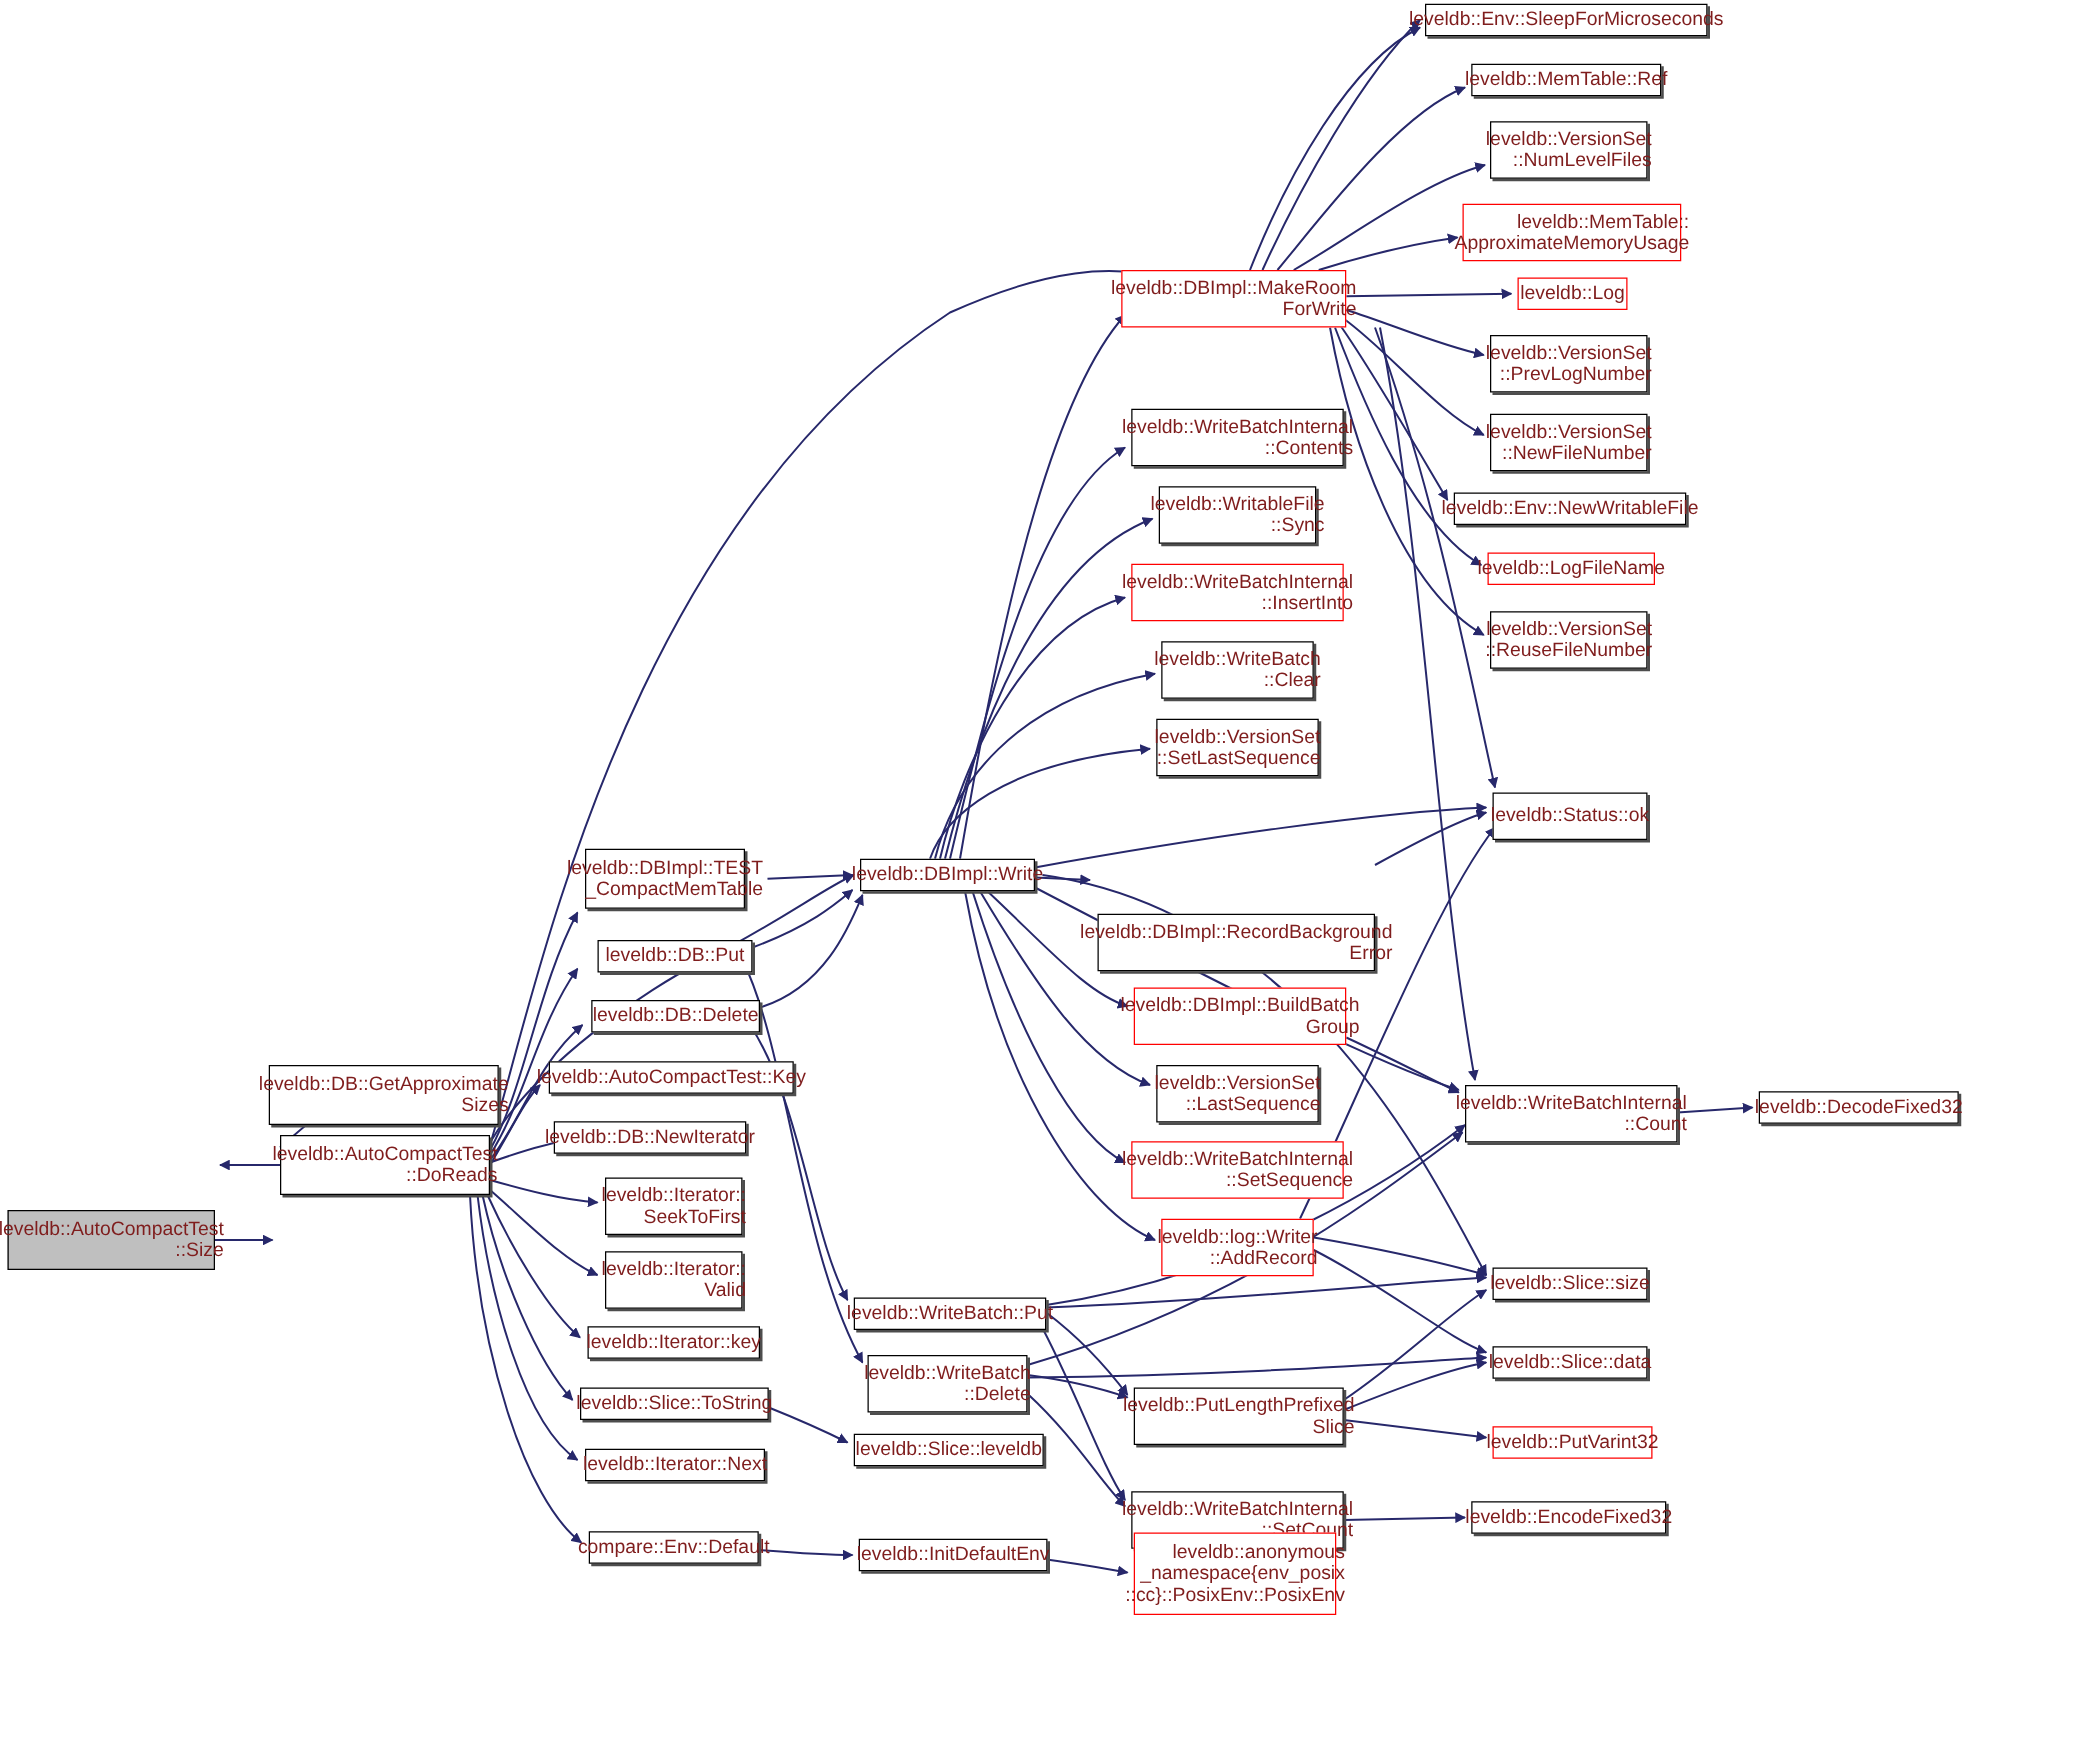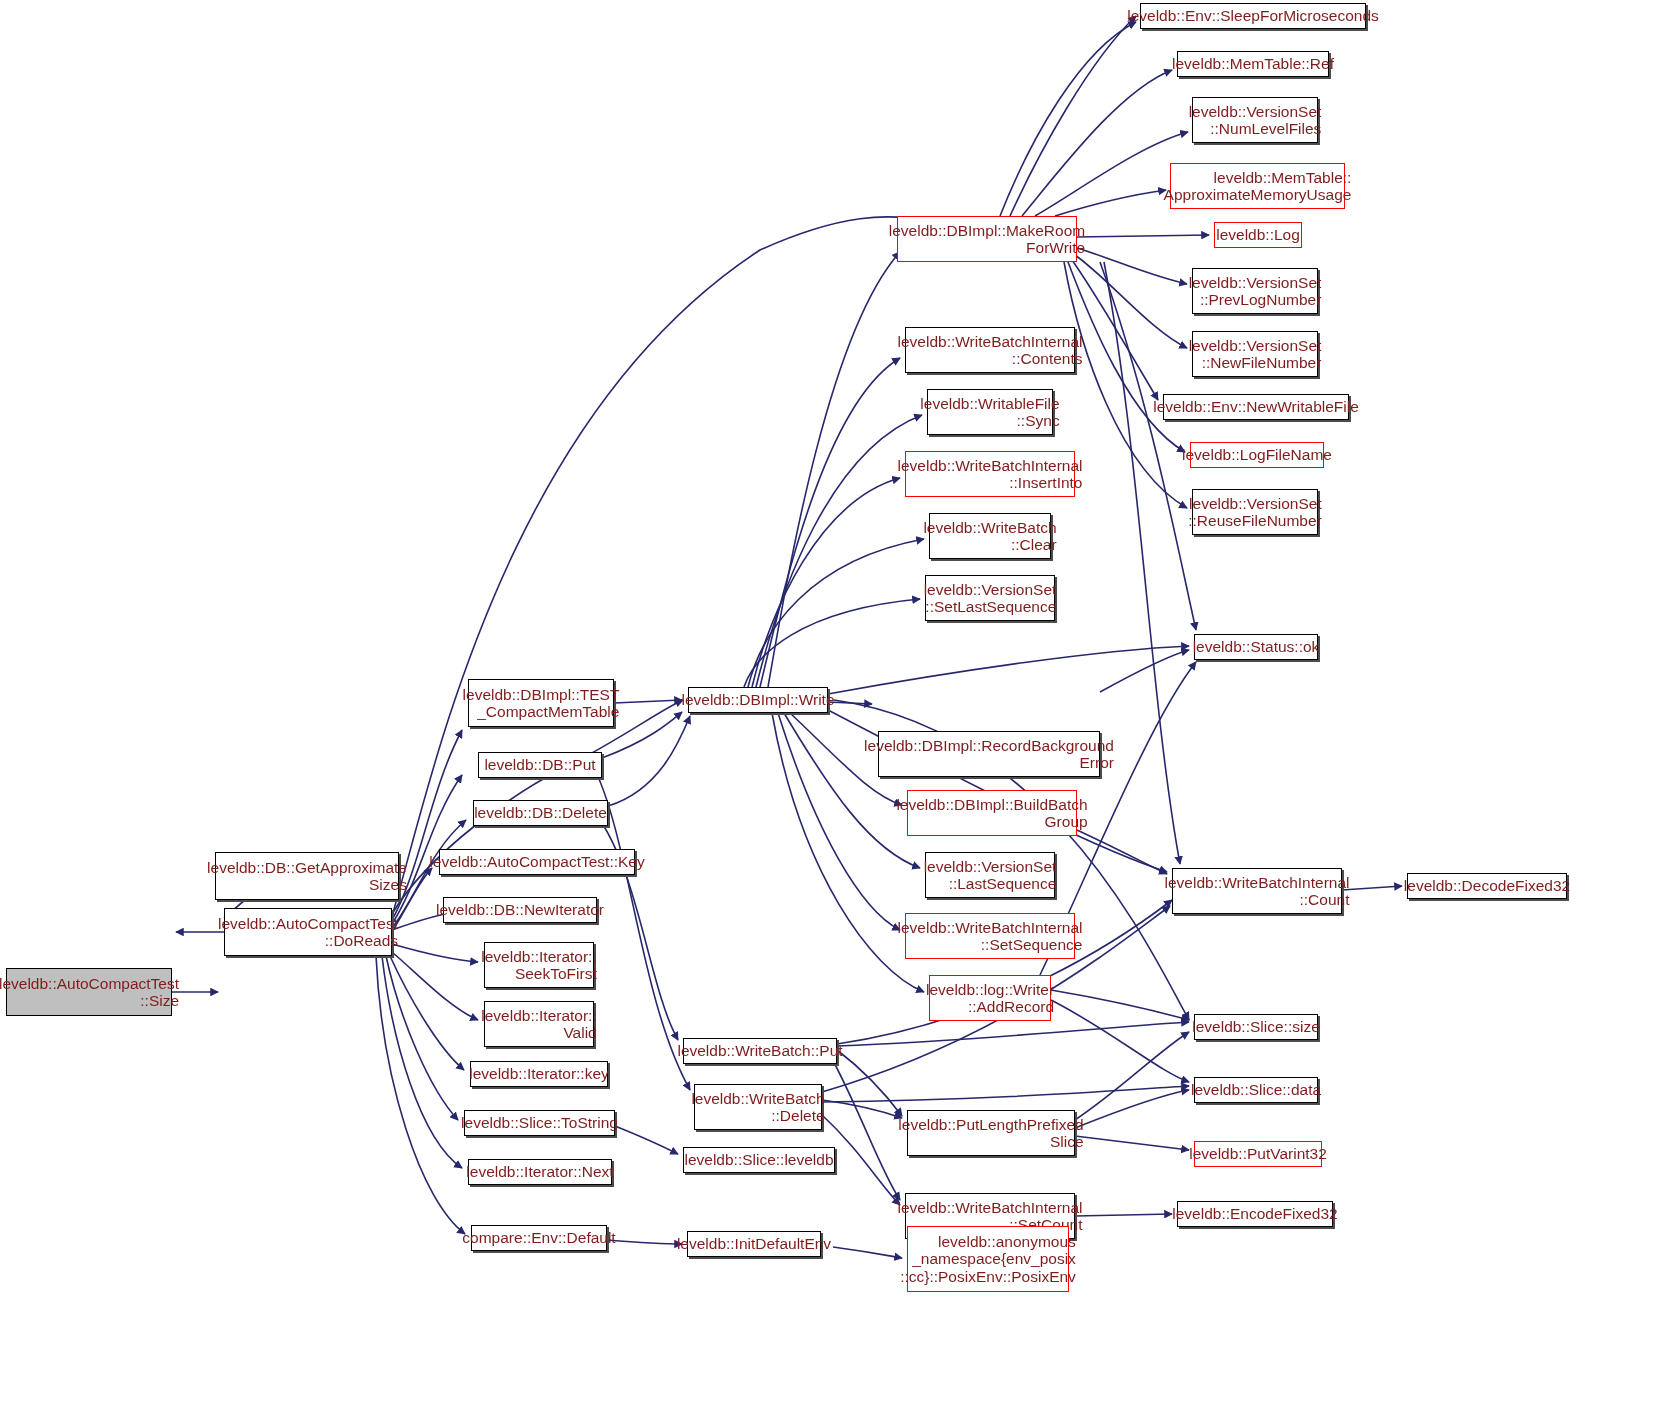--- a/index.html
+++ b/index.html
@@ -97,21 +97,21 @@
         <path d="M833,1247 C870,1252 890,1256 902,1258" marker-end="url(#arrow)"></path>
       </g>
   </svg>
   <div id="node-layer">
       <div class="node gray" style="left: 6px; top: 968px; width: 166px; height: 48px;">leveldb::AutoCompactTest
 ::Size</div>
       <div class="node shadow" style="left: 215px; top: 852px; width: 184px; height: 48px;">leveldb::DB::GetApproximate
 Sizes</div>
       <div class="node shadow" style="left: 224px; top: 908px; width: 168px; height: 48px;">leveldb::AutoCompactTest
 ::DoReads</div>
-      <div class="node shadow" style="left: 468px; top: 679px; width: 146px; height: 48px;">leveldb::DBImpl::TEST
+      <div class="node shadow" style="left: 468px; top: 679px; width: 128px; height: 48px;">leveldb::DBImpl::TEST
 _CompactMemTable</div>
       <div class="node shadow" style="left: 478px; top: 752px; width: 124px; height: 26px;">leveldb::DB::Put</div>
       <div class="node shadow" style="left: 473px; top: 800px; width: 135px; height: 26px;">leveldb::DB::Delete</div>
       <div class="node shadow" style="left: 439px; top: 849px; width: 196px; height: 26px;">leveldb::AutoCompactTest::Key</div>
       <div class="node shadow" style="left: 443px; top: 897px; width: 154px; height: 26px;">leveldb::DB::NewIterator</div>
       <div class="node shadow" style="left: 484px; top: 942px; width: 110px; height: 46px;">leveldb::Iterator::
 SeekToFirst</div>
       <div class="node shadow" style="left: 484px; top: 1001px; width: 110px; height: 46px;">leveldb::Iterator::
 Valid</div>
       <div class="node shadow" style="left: 470px; top: 1061px; width: 138px; height: 26px;">leveldb::Iterator::key</div>
@@ -141,38 +141,38 @@
       <div class="node shadow" style="left: 927px; top: 389px; width: 126px; height: 46px;">leveldb::WritableFile
 ::Sync</div>
       <div class="node red" style="left: 905px; top: 451px; width: 170px; height: 46px;">leveldb::WriteBatchInternal
 ::InsertInto</div>
       <div class="node shadow" style="left: 929px; top: 513px; width: 122px; height: 46px;">leveldb::WriteBatch
 ::Clear</div>
       <div class="node shadow" style="left: 925px; top: 575px; width: 130px; height: 46px;">leveldb::VersionSet
 ::SetLastSequence</div>
       <div class="node shadow" style="left: 878px; top: 683px; width: 222px; height: 46px; margin-top: 48px;">leveldb::DBImpl::RecordBackground
 Error</div>
-      <div class="node shadow" style="left: 1194px; top: 634px; width: 124px; height: 26px;">leveldb::Status::ok</div>
+      <div class="node shadow" style="left: 1194px; top: 634px; width: 124px; height: 38px;">leveldb::Status::ok</div>
       <div class="node red" style="left: 907px; top: 790px; width: 170px; height: 46px;">leveldb::DBImpl::BuildBatch
 Group</div>
       <div class="node shadow" style="left: 925px; top: 852px; width: 130px; height: 46px;">leveldb::VersionSet
 ::LastSequence</div>
       <div class="node red" style="left: 905px; top: 913px; width: 170px; height: 46px;">leveldb::WriteBatchInternal
 ::SetSequence</div>
       <div class="node red" style="left: 929px; top: 975px; width: 122px; height: 46px;">leveldb::log::Writer
 ::AddRecord</div>
       <div class="node shadow" style="left: 683px; top: 1038px; width: 154px; height: 26px;">leveldb::WriteBatch::Put</div>
       <div class="node shadow" style="left: 694px; top: 1084px; width: 128px; height: 46px;">leveldb::WriteBatch
 ::Delete</div>
       <div class="node shadow" style="left: 683px; top: 1147px; width: 152px; height: 26px;">leveldb::Slice::leveldb</div>
       <div class="node shadow" style="left: 907px; top: 1110px; width: 168px; height: 46px;">leveldb::PutLengthPrefixed
 Slice</div>
       <div class="node shadow" style="left: 905px; top: 1193px; width: 170px; height: 46px;">leveldb::WriteBatchInternal
 ::SetCount</div>
-      <div class="node shadow" style="left: 687px; top: 1231px; width: 134px; height: 26px;">leveldb::InitDefaultEnv</div>
+      <div class="node shadow" style="left: 687px; top: 1231px; width: 151px; height: 26px;">leveldb::InitDefaultEnv</div>
       <div class="node red" style="left: 907px; top: 1226px; width: 162px; height: 66px;">leveldb::anonymous
 _namespace{env_posix
 ::cc}::PosixEnv::PosixEnv</div>
       <div class="node shadow" style="left: 1172px; top: 868px; width: 170px; height: 46px;">leveldb::WriteBatchInternal
 ::Count</div>
       <div class="node shadow" style="left: 1407px; top: 873px; width: 160px; height: 26px;">leveldb::DecodeFixed32</div>
       <div class="node shadow" style="left: 1194px; top: 1014px; width: 124px; height: 26px;">leveldb::Slice::size</div>
       <div class="node shadow" style="left: 1194px; top: 1077px; width: 124px; height: 26px;">leveldb::Slice::data</div>
       <div class="node red" style="left: 1194px; top: 1141px; width: 128px; height: 26px;">leveldb::PutVarint32</div>
       <div class="node shadow" style="left: 1177px; top: 1201px; width: 156px; height: 26px;">leveldb::EncodeFixed32</div>

